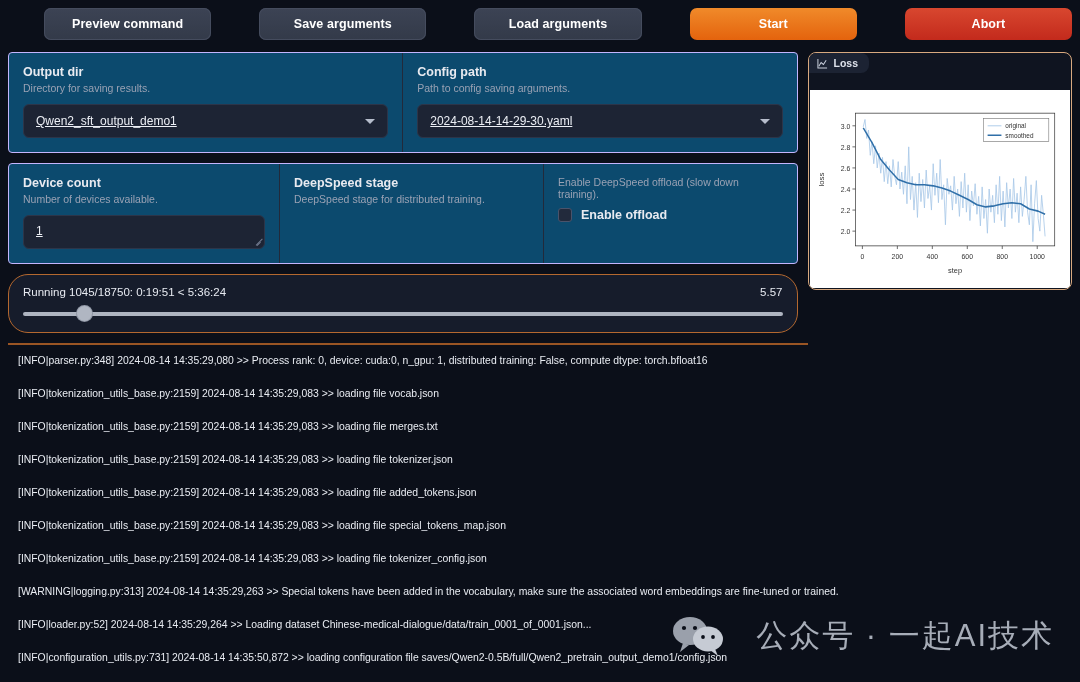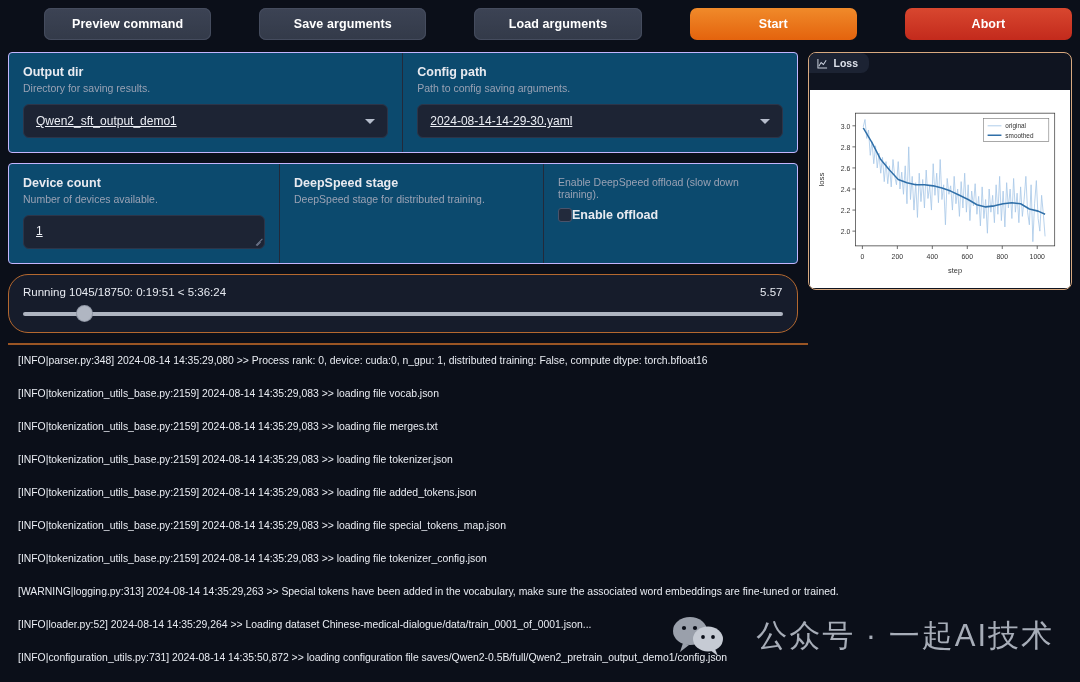--- a/index.html
+++ b/index.html
@@ -51,21 +51,21 @@
   }
   .control.textarea { align-items: flex-start; padding-top: 8px; cursor: text; }
   .caret { margin-left: auto; width: 0; height: 0;
     border-left: 5px solid transparent; border-right: 5px solid transparent;
     border-top: 5px solid #b6bdcc; }
   .resize-grip { position: absolute; right: 3px; bottom: 2px; width: 9px; height: 9px; }
   .resize-grip i { display: block; height: 1px; background: #737c90; transform-origin: right; }
   .resize-grip i:nth-child(1) { width: 9px; transform: rotate(-45deg) translate(0px,2px); }
   .resize-grip i:nth-child(2) { width: 5px; transform: rotate(-45deg) translate(0px,5px); }
 
-  .chk-wrap { display: flex; align-items: center; margin-top: 2px; cursor: pointer; }
+  .chk-wrap { display: flex; align-items: center; gap: 9px; margin-top: 2px; cursor: pointer; }
   .chk { width: 14px; height: 14px; border-radius: 3px; border: 1px solid #49536b; background: #222a3c; }
   .chk-label { font-size: 12.5px; font-weight: bold; color: #e8eaf0; }
 
   
   .progress-panel {
     margin-top: 10px; background: #161c2b;
     border: 1px solid #b4682f; border-radius: 20px;
     padding: 11px 14px 16px 14px; position: relative;
   }
   .prog-top { display: flex; align-items: flex-start; }

